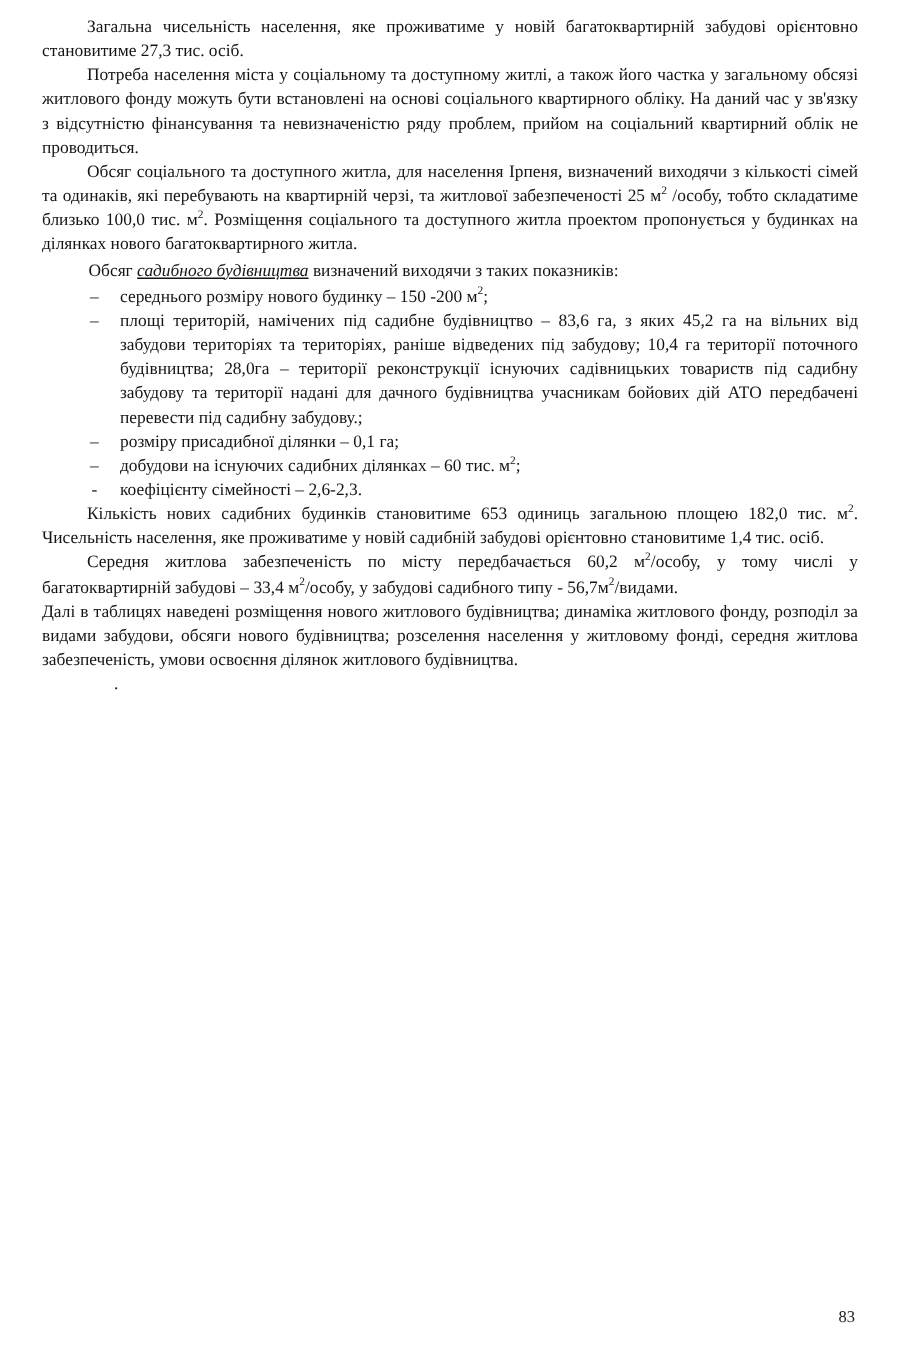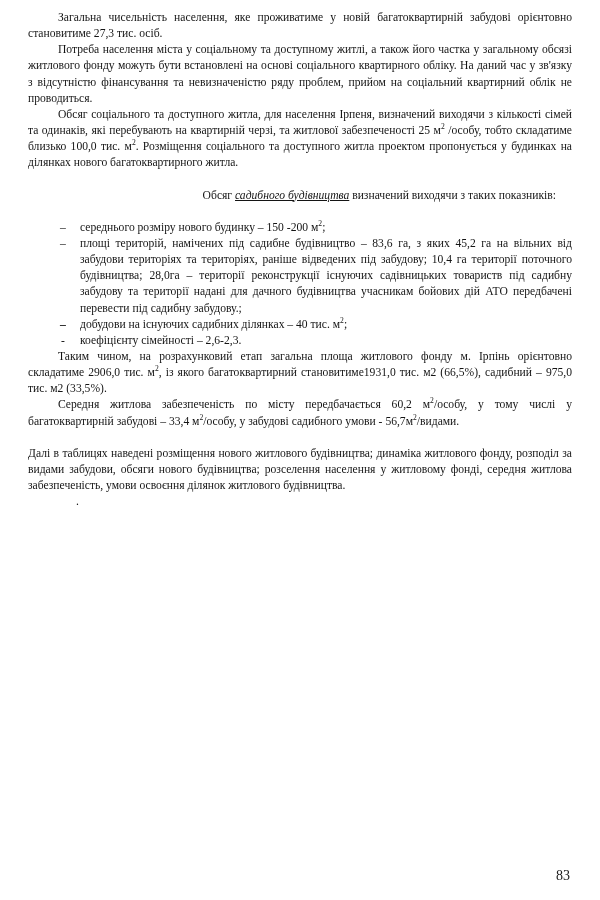--- a/index.html
+++ b/index.html
@@ -34,27 +34,26 @@
     hyphens: none;
   }
 
   p.para {
     margin: 0;
     text-indent: 30px;
     text-align: justify;
   }
   p.para.no-indent {
     text-indent: 0;
-    margin-top: 16px;
   }
 
   .lead-in {
-    margin: 16px;
+    margin: 1px;
     text-indent: 30px;
-    text-align: right;
+    text-align: left;
   }
 
   ul.bullets {
     list-style: none;
     margin: 0;
     padding: 0;
   }
   ul.bullets > li {
     position: relative;
     padding-left: 52px;
@@ -78,21 +77,21 @@
 
   .italic-underline {
     font-style: italic;
     text-decoration: underline;
   }
 
   .page-number {
     position: absolute;
     right: 30px;
     bottom: 16px;
-    font-size: 14px;
+    font-size: 11px;
     font-family: "Liberation Serif", "DejaVu Serif", serif;
     color: #202020;
   }
 
   .stray-dot {
     margin: 0;
     padding-left: 48px;
     font-size: 11.6px;
     line-height: 16.15px;
     color: #141414;
@@ -111,32 +110,32 @@
 
     <p class="para"><span>Обсяг соціального та доступного житла, для населення Ірпеня, визначений виходячи з кількості сімей та одинаків, які перебувають на квартирній черзі, та житлової забезпеченості 25 м</span><sup>2</sup><span> /особу, тобто складатиме близько 100,0 тис. м</span><sup>2</sup><span>. Розміщення соціального та доступного житла проектом пропонується у будинках на ділянках нового багатоквартирного житла.</span></p>
 
     <p class="lead-in"><span>Обсяг </span><span class="italic-underline">садибного будівництва</span><span> визначений виходячи з таких показників:</span></p>
 
     <ul class="bullets">
       <li><span class="dash">–</span><span>середнього розміру нового будинку – 150 -200 м</span><sup>2</sup><span>;</span></li>
 
       <li><span class="dash">–</span><span>площі територій, намічених під садибне будівництво – 83,6 га, з яких 45,2 га на вільних від забудови територіях та територіях, раніше відведених під забудову; 10,4 га території поточного будівництва; 28,0га – території реконструкції існуючих садівницьких товариств під садибну забудову та території надані для дачного будівництва учасникам бойових дій АТО передбачені перевести під садибну забудову.;</span><sup></sup><span></span></li>
 
-      <li><span class="dash">–</span><sup></sup><span></span></li>
+      <li><span class="dash">–</span><span>розміру присадибної ділянки – 0,1 га;</span><sup></sup><span></span></li>
 
-      <li><span class="dash">–</span><span>добудови на існуючих садибних ділянках – 40 тис. м</span><sup>2</sup><span>;</span></li>
+      <li><span class="dash">–</span><span>добудови на існуючих садибних ділянках – 60 тис. м</span><sup>2</sup><span>;</span></li>
 
       <li class="tight-dash"><span class="dash">-</span><span>коефіцієнту сімейності – 2,6-2,3.</span><sup></sup><span></span></li>
     </ul>
 
+    <p class="para"><span>Кількість нових садибних будинків становитиме 653 одиниць загальною площею 182,0 тис. м</span><sup>2</sup><span>. Чисельність населення, яке проживатиме у новій садибній забудові орієнтовно становитиме 1,4 тис. осіб.</span></p>
 
 
-    <p class="para"><span>Таким чином, на розрахунковий етап загальна площа житлового фонду м. Ірпінь орієнтовно складатиме 2906,0 тис. м</span><sup>2</sup><span>, із якого багатоквартирний становитиме1931,0 тис. м2 (66,5%), садибний – 975,0 тис. м2 (33,5%).</span></p>
 
-    <p class="para"><span>Середня житлова забезпеченість по місту передбачається 60,2 м</span><sup>2</sup><span>/особу, у тому числі у багатоквартирній забудові – 33,4 м</span><sup>2</sup><span>/особу, у забудові садибного умови - 56,7м</span><sup>2</sup><span>/видами.</span></p>
+    <p class="para"><span>Середня житлова забезпеченість по місту передбачається 60,2 м</span><sup>2</sup><span>/особу, у тому числі у багатоквартирній забудові – 33,4 м</span><sup>2</sup><span>/особу, у забудові садибного типу - 56,7м</span><sup>2</sup><span>/видами.</span></p>
 
 
     <p class="para no-indent">Далі в таблицях наведені розміщення нового житлового будівництва; динаміка житлового фонду, розподіл за видами забудови, обсяги нового будівництва; розселення населення у житловому фонді, середня житлова забезпеченість, умови освоєння ділянок житлового будівництва.</p>
 
     <p class="stray-dot">.</p>
 
   </div>
 
   <div class="page-number">83</div>
 

